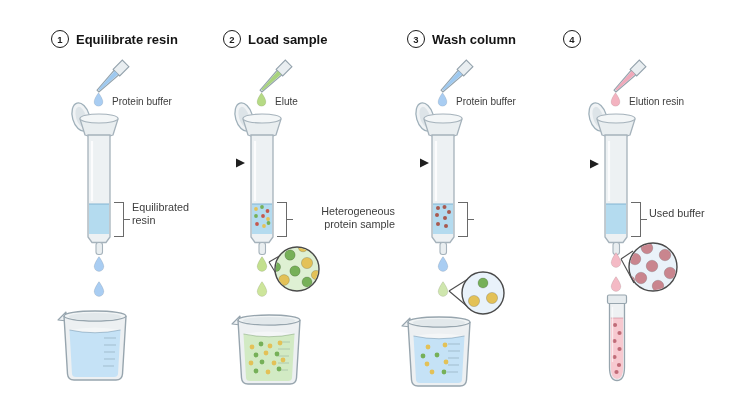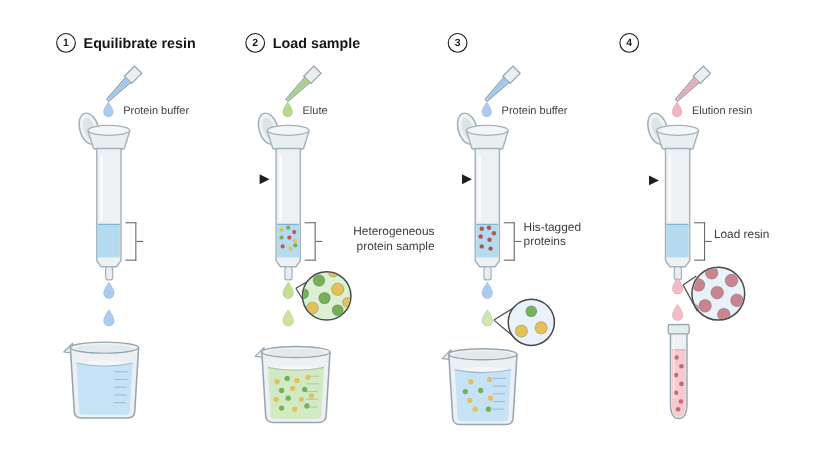--- a/index.html
+++ b/index.html
@@ -96,20 +96,21 @@
       <path d="M13 22 Q32 16 51 22 L46 38 Q32 44 18 38 Z" fill="#e9eef0" stroke="#a5b2bb" stroke-width="1.3"></path>
       <ellipse cx="32" cy="21.5" rx="19" ry="4.5" fill="#f3f6f7" stroke="#a5b2bb" stroke-width="1.1"></ellipse>
       <path d="M21 38 L43 38 L43 140 L39 145.5 L25 145.5 L21 140 Z" fill="#edf1f3"></path>
       <rect x="22" y="107" width="20" height="30" fill="var(--resin)"></rect>
       <line x1="22" y1="107" x2="42" y2="107" stroke="#82b4d2" stroke-width="1"></line>
       <path d="M21 38 L43 38 L43 140 L39 145.5 L25 145.5 L21 140 Z" fill="none" stroke="#a5b2bb" stroke-width="1.3"></path>
       <line x1="25" y1="44" x2="25" y2="104" stroke="#ffffff" stroke-width="2.2" opacity="0.85"></line>
       <rect x="29" y="145.5" width="6.5" height="12" rx="2.5" fill="#e9eef0" stroke="#a5b2bb" stroke-width="1.1"></rect>
     </svg>
     <div class="bracket"></div>
+    <div class="resin-label">Equilibrated resin</div>
 
     <svg class="fall-drop1" viewBox="0 0 12 16">
         <use href="#sym-drop"></use>
       </svg>
     <svg class="fall-drop2" viewBox="0 0 12 16">
         <use href="#sym-drop"></use>
       </svg>
 
     <svg class="beaker" viewBox="0 0 76 78">
       <path d="M9 4 L1 12 L10 13 Z" fill="#eef1f3" stroke="#97a5ae" stroke-width="1.1" stroke-linejoin="round"></path>
@@ -228,20 +229,21 @@
       </g>
       <ellipse cx="38" cy="8" rx="31" ry="5" fill="#f1f4f5" stroke="#97a5ae" stroke-width="1.3"></ellipse>
       <ellipse cx="38" cy="8.6" rx="26.5" ry="3.6" fill="#e2e8eb"></ellipse>
       <path d="M7 8 L10.5 66 Q11 72 17 72 L59 72 Q65 72 65.5 66 L69 8" fill="none" stroke="#97a5ae" stroke-width="1.4"></path>
     </svg>
   </div>
 
   <div class="step" id="step-3" style="--pipette-liquid: #9ec9f0; --pipette-drop: #a9cdf2; --fall-drop-1: #a9cdf2; --fall-drop-2: #cfe6ae; --resin: #b4dbef; --vessel-liquid: #c5e2f6; --mag-bg: #e9f2fa;">
     <div class="step-header">
       <span class="step-num">3</span>
+      <span class="step-title">Wash column</span>
     </div>
     <svg class="pipette" viewBox="0 0 46 46">
         <use href="#sym-pipette"></use>
       </svg>
     <svg class="pipette-drop" viewBox="0 0 12 16">
         <use href="#sym-drop"></use>
       </svg>
     <span class="drop-label">Protein buffer</span>
 
     <svg class="column-svg" viewBox="0 0 64 160">
@@ -261,21 +263,20 @@
         <circle cx="26" cy="118" r="2" fill="var(--dot-maroon)"></circle>
         <circle cx="34" cy="121" r="2" fill="var(--dot-maroon)"></circle>
         <circle cx="27" cy="127" r="2" fill="var(--dot-maroon)"></circle>
         <circle cx="35" cy="129" r="2" fill="var(--dot-maroon)"></circle>
       </g>
       <path d="M21 38 L43 38 L43 140 L39 145.5 L25 145.5 L21 140 Z" fill="none" stroke="#a5b2bb" stroke-width="1.3"></path>
       <line x1="25" y1="44" x2="25" y2="104" stroke="#ffffff" stroke-width="2.2" opacity="0.85"></line>
       <rect x="29" y="145.5" width="6.5" height="12" rx="2.5" fill="#e9eef0" stroke="#a5b2bb" stroke-width="1.1"></rect>
     </svg>
     <div class="bracket"></div>
-    <div class="resin-label">His-tagged proteins</div>
 
     <svg class="fall-drop1" viewBox="0 0 12 16">
         <use href="#sym-drop"></use>
       </svg>
     <svg class="fall-drop2" viewBox="0 0 12 16">
         <use href="#sym-drop"></use>
       </svg>
 
     <svg class="magnifier" viewBox="0 0 60 54">
       <line x1="2" y1="25" x2="21" y2="13" stroke="#4d4d4d" stroke-width="1.1"></line>
@@ -337,21 +338,21 @@
       <path d="M13 22 Q32 16 51 22 L46 38 Q32 44 18 38 Z" fill="#e9eef0" stroke="#a5b2bb" stroke-width="1.3"></path>
       <ellipse cx="32" cy="21.5" rx="19" ry="4.5" fill="#f3f6f7" stroke="#a5b2bb" stroke-width="1.1"></ellipse>
       <path d="M21 38 L43 38 L43 140 L39 145.5 L25 145.5 L21 140 Z" fill="#edf1f3"></path>
       <rect x="22" y="107" width="20" height="30" fill="var(--resin)"></rect>
       <line x1="22" y1="107" x2="42" y2="107" stroke="#82b4d2" stroke-width="1"></line>
       <path d="M21 38 L43 38 L43 140 L39 145.5 L25 145.5 L21 140 Z" fill="none" stroke="#a5b2bb" stroke-width="1.3"></path>
       <line x1="25" y1="44" x2="25" y2="104" stroke="#ffffff" stroke-width="2.2" opacity="0.85"></line>
       <rect x="29" y="145.5" width="6.5" height="12" rx="2.5" fill="#e9eef0" stroke="#a5b2bb" stroke-width="1.1"></rect>
     </svg>
     <div class="bracket"></div>
-    <div class="resin-label">Load resin</div>
+    <div class="resin-label">Used buffer</div>
 
     <svg class="fall-drop1" viewBox="0 0 12 16">
         <use href="#sym-drop"></use>
       </svg>
     <svg class="fall-drop2" viewBox="0 0 12 16">
         <use href="#sym-drop"></use>
       </svg>
 
     <svg class="magnifier" viewBox="0 0 62 54">
       <line x1="3" y1="19" x2="15" y2="11" stroke="#4d4d4d" stroke-width="1.1"></line>

